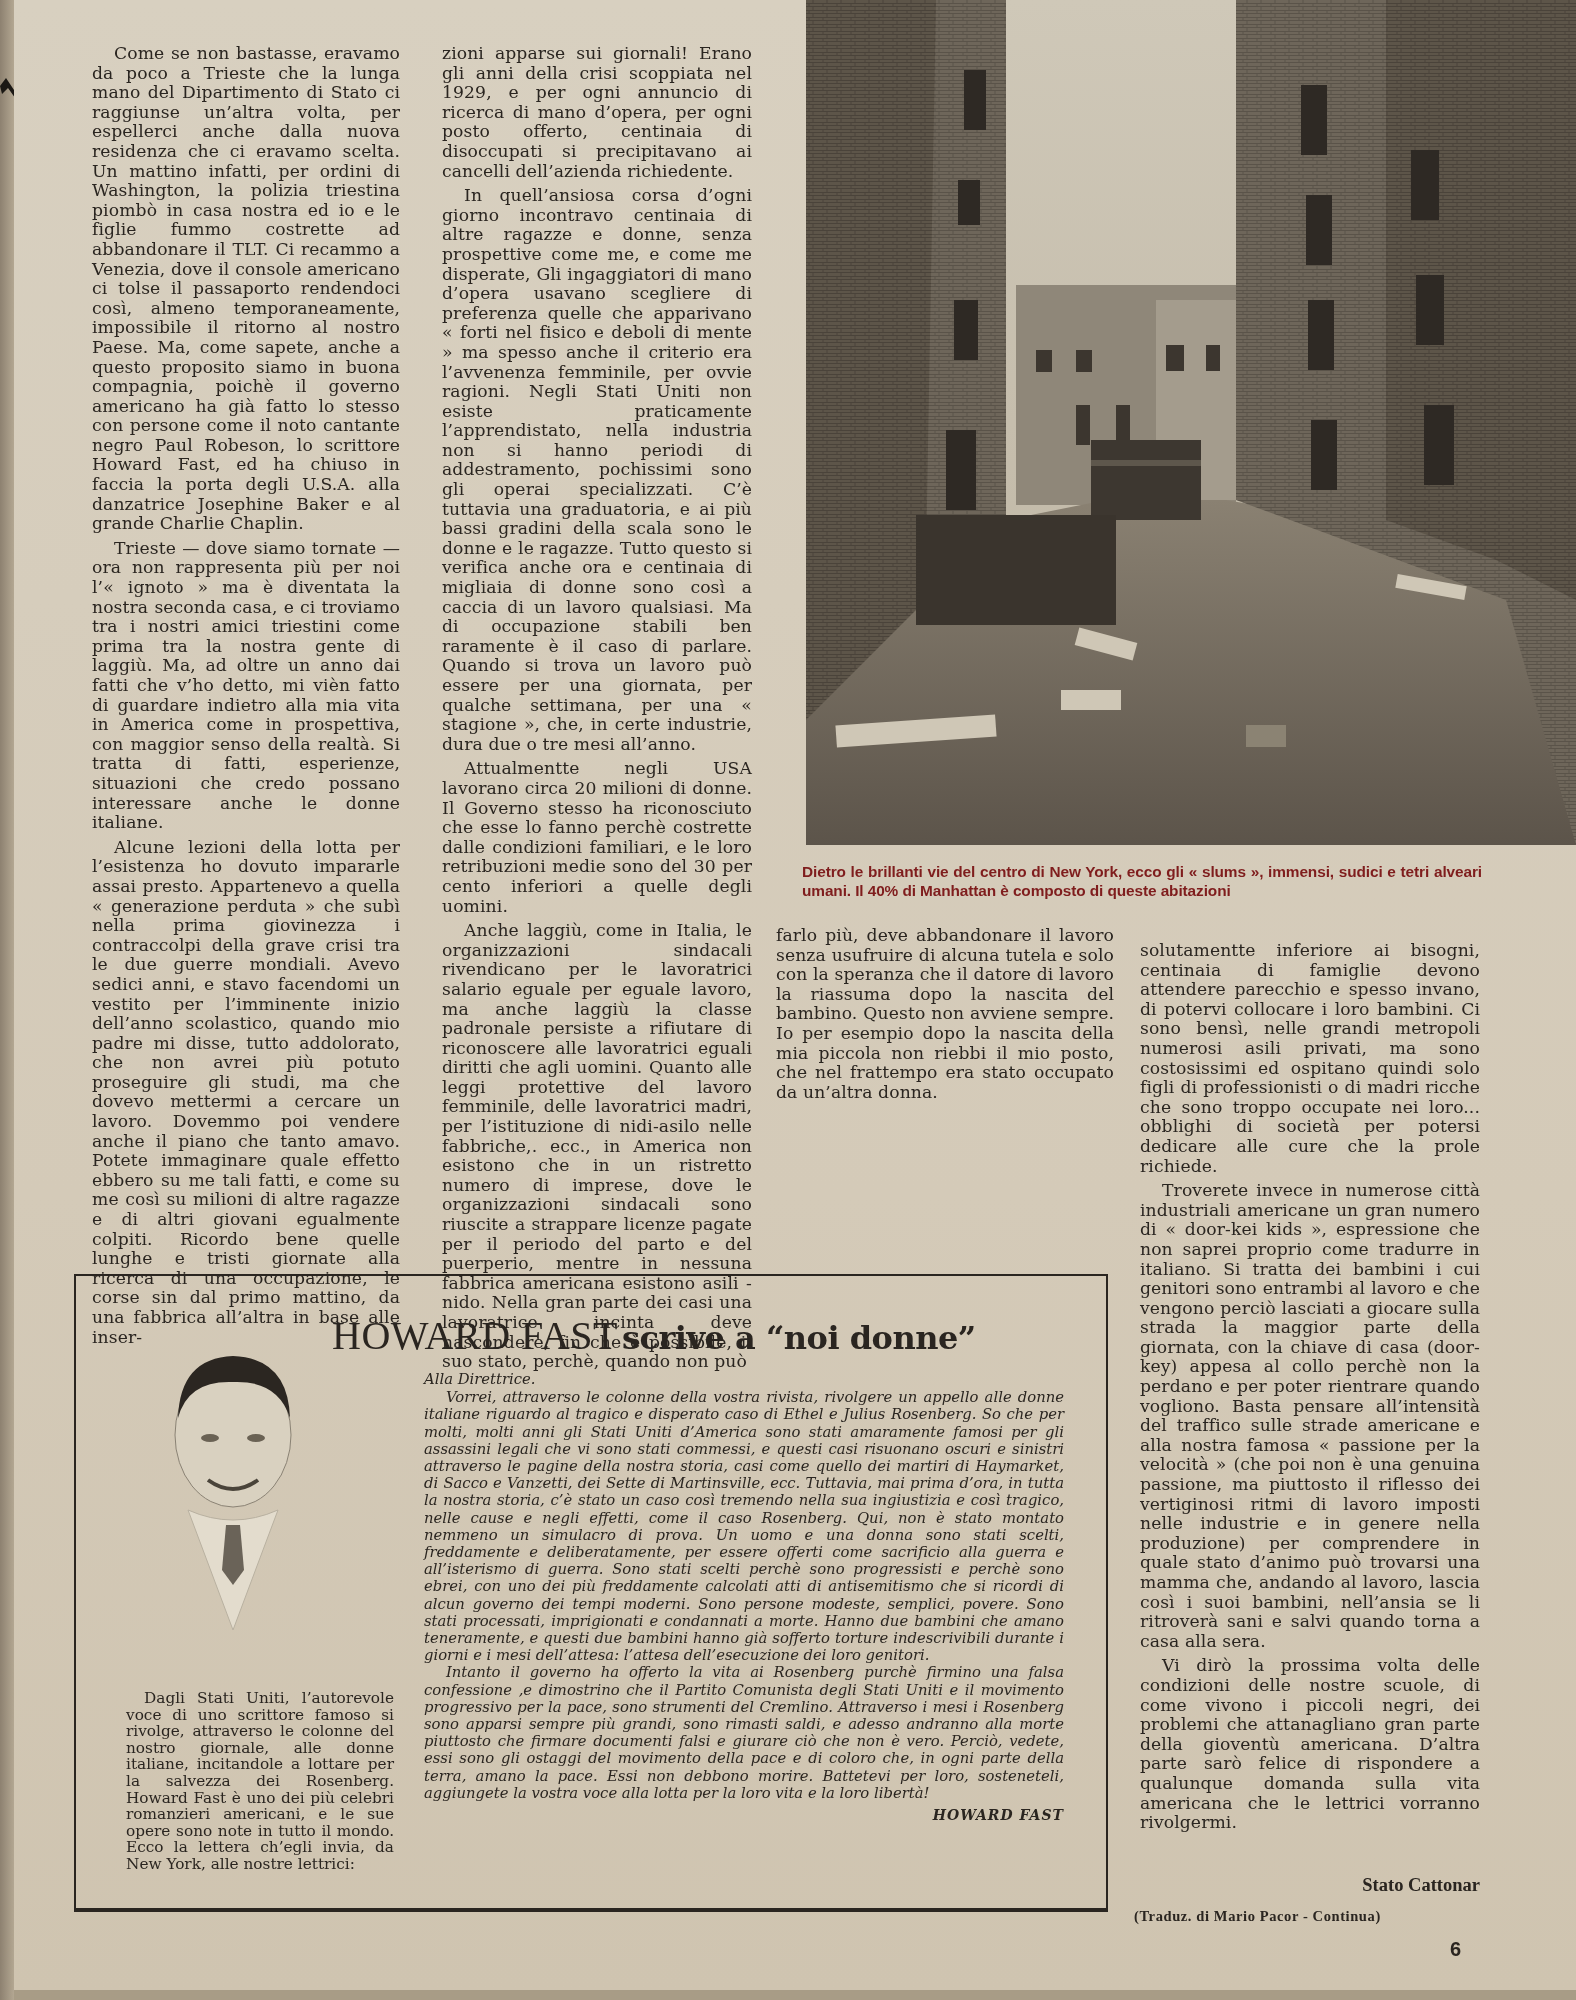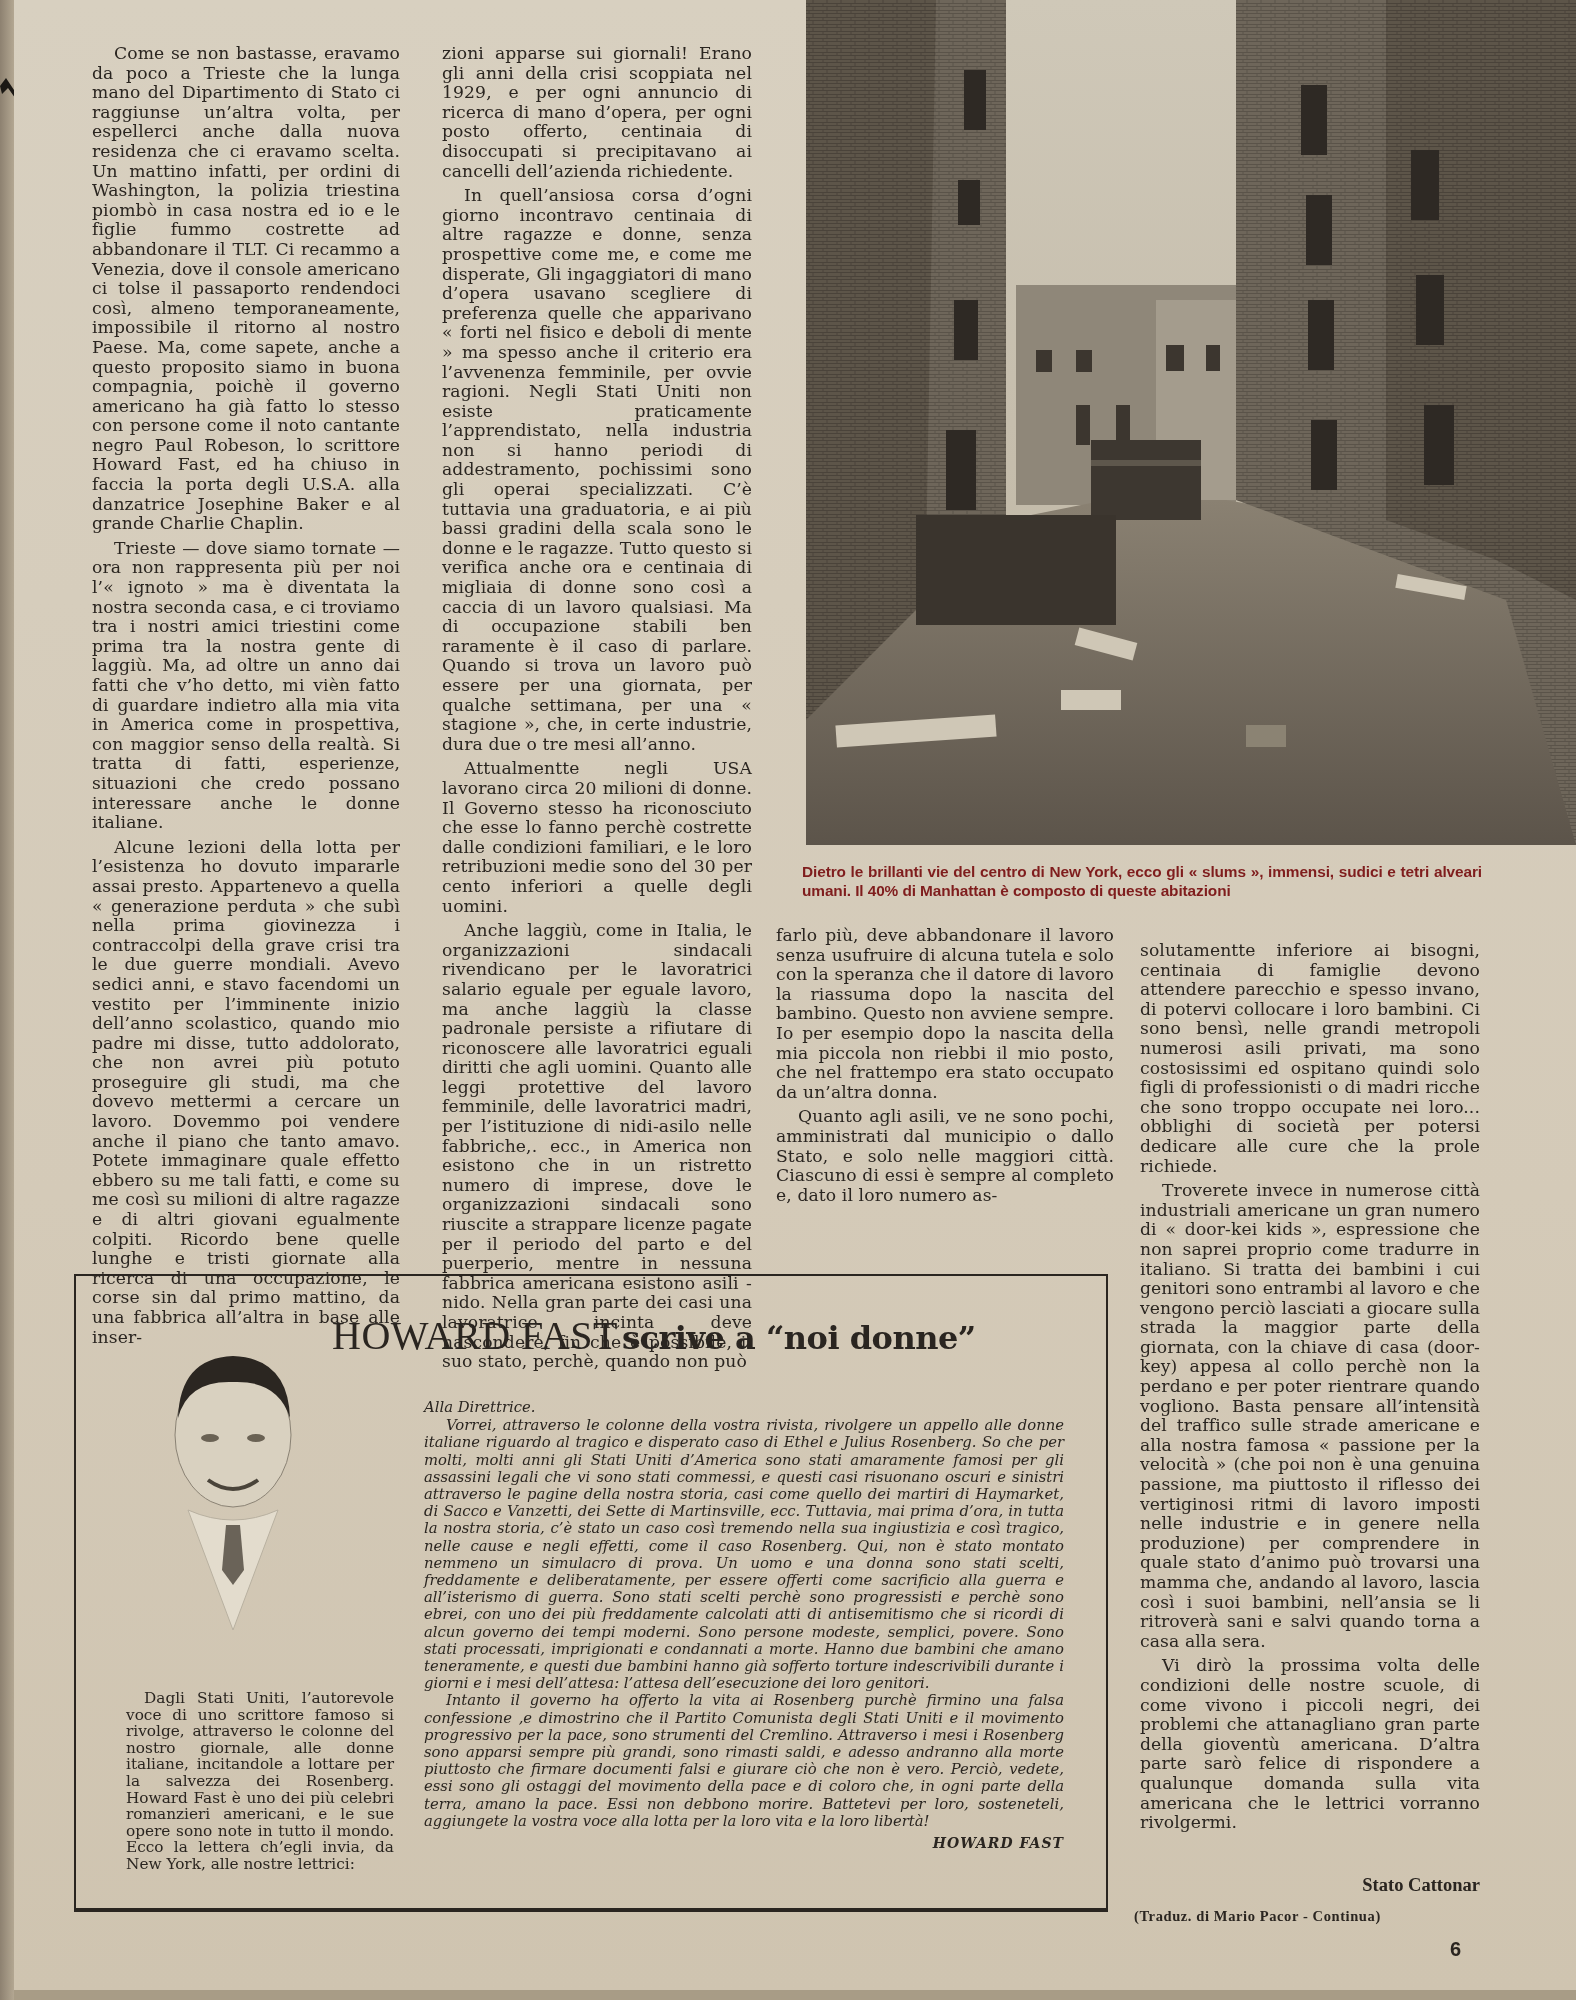--- a/index.html
+++ b/index.html
@@ -59,21 +59,21 @@
     font-size: 15.3px; line-height: 16.6px; text-align: justify;
     font-family: "DejaVu Serif", serif;
   }
   .intro p { margin: 4px; text-indent: 18px; }
   .letter {
     position: absolute; left: 424px; top: 1370px; width: 640px;
     font-style: italic; font-size: 14.8px; line-height: 17.2px;
     text-align: justify; font-family: "DejaVu Serif", serif;
   }
   .letter p { margin: 0; text-indent: 22px; }
-  .letter p.salutation { text-indent: 0; margin-bottom: 1px; margin-top: 28px; }
+  .letter p.salutation { text-indent: 0; margin-bottom: 1px; }
   .letter .signature { text-align: right; font-weight: bold; margin-top: 6px; letter-spacing: 1px; font-size: 14px; }
   .signoff {
     position: absolute; left: 1140px; top: 1876px; width: 340px;
     font-size: 17.2px; line-height: 19.6px;
   }
   .author { position: absolute; right: 0; top: 0; font-weight: bold; font-family: "Liberation Serif", serif; font-size: 18.5px; }
   .credit {
     position: absolute; left: 1134px; top: 1908px; width: 360px;
     font-family: "Liberation Serif", serif; font-weight: bold; font-size: 14.5px;
     letter-spacing: 0.6px;
@@ -172,21 +172,20 @@
       <rect x="255" y="690" width="60" height="20"></rect>
       <rect x="590" y="580" width="70" height="14" transform="rotate(10 625 587)"></rect>
       <rect x="440" y="725" width="40" height="22" fill="#8b8373"></rect>
     </g>
   </svg>
 </div>
 <div class="caption">Dietro le brillanti vie del centro di New York, ecco gli « slums », immensi, sudici e tetri alveari umani. Il 40% di Manhattan è composto di queste abitazioni</div>
 
 <div class="col" id="col3">
   <p class="noindent">farlo più, deve abbandonare il lavoro senza usufruire di alcuna tutela e solo con la speranza che il datore di lavoro la riassuma dopo la nascita del bambino. Questo non avviene sempre. Io per esempio dopo la nascita della mia piccola non riebbi il mio posto, che nel frattempo era stato occupato da un’altra donna.</p>
-  <p>Quanto agli asili, ve ne sono pochi, amministrati dal municipio o dallo Stato, e solo nelle maggiori città. Ciascuno di essi è sempre al completo e, dato il loro numero as-</p>
 </div>
 
 <div class="col" id="col4">
   <p class="noindent">solutamentte inferiore ai bisogni, centinaia di famiglie devono attendere parecchio e spesso invano, di potervi collocare i loro bambini. Ci sono bensì, nelle grandi metropoli numerosi asili privati, ma sono costosissimi ed ospitano quindi solo figli di professionisti o di madri ricche che sono troppo occupate nei loro... obblighi di società per potersi dedicare alle cure che la prole richiede.</p>
   <p>Troverete invece in numerose città industriali americane un gran numero di « door-kei kids », espressione che non saprei proprio come tradurre in italiano. Si tratta dei bambini i cui genitori sono entrambi al lavoro e che vengono perciò lasciati a giocare sulla strada la maggior parte della giornata, con la chiave di casa (door-key) appesa al collo perchè non la perdano e per poter rientrare quando vogliono. Basta pensare all’intensità del traffico sulle strade americane e alla nostra famosa « passione per la velocità » (che poi non è una genuina passione, ma piuttosto il riflesso dei vertiginosi ritmi di lavoro imposti nelle industrie e in genere nella produzione) per comprendere in quale stato d’animo può trovarsi una mamma che, andando al lavoro, lascia così i suoi bambini, nell’ansia se li ritroverà sani e salvi quando torna a casa alla sera.</p>
   <p>Vi dirò la prossima volta delle condizioni delle nostre scuole, di come vivono i piccoli negri, dei problemi che attanagliano gran parte della gioventù americana. D’altra parte sarò felice di rispondere a qualunque domanda sulla vita americana che le lettrici vorranno rivolgermi.</p>
 </div>
 <div class="signoff">
   <span class="author">Stato Cattonar</span>
 </div>

